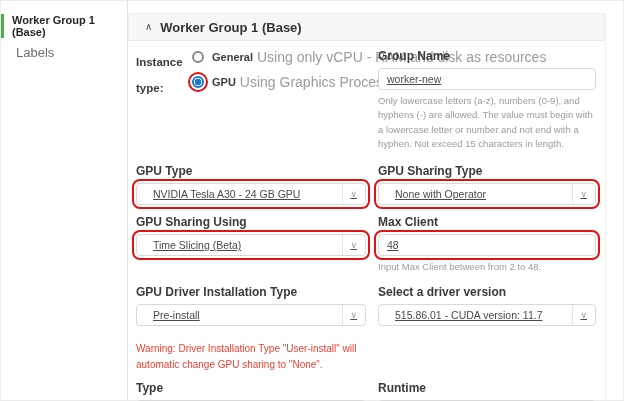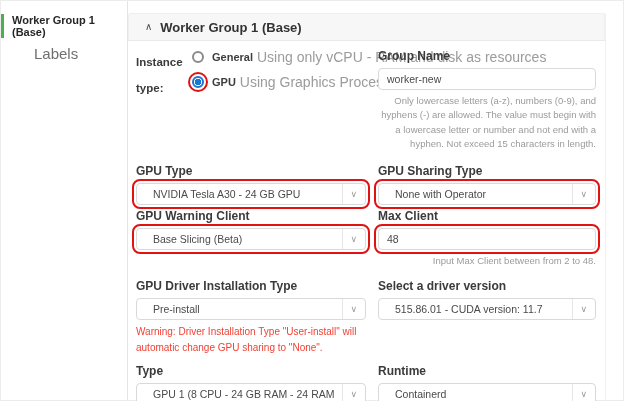--- a/index.html
+++ b/index.html
@@ -4,44 +4,44 @@
 <style>
   * { margin:0; padding:0; box-sizing:border-box; }
   html,body { background:#fff; }
   body { font-family:"Liberation Sans", sans-serif; width:624px; height:401px; overflow:hidden; }
   .page { width:624px; height:401px; border:1px solid #ececec; display:flex; background:#fff; }
 
   
   .sidebar { width:127px; flex-shrink:0; border-right:1px solid #e4e4e4; padding-top:13px; }
   .nav-item { font-size:11px; cursor:pointer; }
   .nav-item.active { border-left:3px solid #4caf50; padding-left:8px; font-weight:700; color:#262626; }
-  .nav-item.sub { padding-left:33px; margin-top:7px; color:#6f6f6f; font-size:15px; }
+  .nav-item.sub { padding-left:15px; margin-top:7px; color:#6f6f6f; font-size:13px; }
 
   
   .main { flex:1; margin:12px 17px 0 0; border-right:1px solid #f1f1f1; }
   .panel-header { background:#f7f7f7; border:1px solid #efefef; border-bottom:1px solid #e9e9e9;
     border-radius:3px 3px 0 0; height:28px; display:flex; align-items:center; padding-left:16px; cursor:pointer; }
   .collapse-icon { font-size:10px; color:#4a4a4a; margin-right:8px; line-height:1; }
   .panel-title { font-size:13px; font-weight:700; color:#333; }
 
   
   .form { padding:8px 9px 0 8px; display:grid; grid-template-columns:230px 1fr; column-gap:12px; }
   .f-label { display:block; font-size:12px; font-weight:700; color:#3b3b3b; margin-bottom:5px; }
   .control { height:22px; border:1px solid #d9d9d9; border-radius:4px; background:#fff;
-    display:flex; align-items:center; padding:0 8px; font-size:10.5px; color:#4a4a4a; }
+    display:flex; align-items:center; padding:0 8px; font-size:10.5px; color:#4a4a4a;text-decoration:underline; }
   .control.hl { outline:2px solid #e01212; outline-offset:2px; }
   .sel-value { flex:1; white-space:nowrap; overflow:hidden;padding-left:8px; }
   .sel-caret { border-left:1px solid #e6e6e6; padding-left:7px; margin-left:6px; font-size:9px;
     color:#9a9a9a; line-height:20px; cursor:pointer; }
   input.control { width:100%; outline-color:#e01212; }
-  .helper { font-size:9.5px; line-height:1.5; color:#9b9b9b; margin-top:4px;text-align:right; }
-  .warning { font-size:10px; line-height:1.55; color:#f04134; margin-top:4px; }
+  .helper { font-size:9.5px; line-height:1.5; color:#9b9b9b; margin-top:4px; }
+  .warning { font-size:10px; line-height:1.55; color:#f04134; margin-top:15px; }
 
   
-  .mb-a { margin-bottom:13px; } .mb-b { margin-bottom:4px; } .mb-c { margin-bottom:11px; }
+  .mb-a { margin-bottom:13px; } .mb-b { margin-bottom:10px; } .mb-c { margin-bottom:11px; }
   .mb-d { margin-bottom:9px; }  .mb-e { margin-bottom:8px; }
 
   
   .instance { display:flex; }
   .it-label { width:56px; flex-shrink:0; font-size:11.5px; font-weight:700; color:#3b3b3b; line-height:26px; }
   .radio-row { display:flex; align-items:center; margin-bottom:9px; cursor:pointer; }
   .radio { width:12px; height:12px; border:2px solid #8a8a8a; border-radius:50%; flex-shrink:0; background:#fff; }
   .radio.checked { border-color:#1976d2; background:radial-gradient(circle, #1976d2 0 3px, #fff 3.2px); }
   .radio.hl-box { outline:2px solid #e01212; outline-offset:2px; }
   .radio-name { font-size:11px; font-weight:700; color:#3d3d3d; margin-left:8px;text-align:right; }
@@ -99,23 +99,23 @@
       </div>
       <div class="mb-b">
         <label class="f-label">GPU Sharing Type</label>
         <div class="control hl">
           <span class="sel-value">None with Operator</span>
           <span class="sel-caret">∨</span>
         </div>
       </div>
 
       <div class="mb-c">
-        <label class="f-label">GPU Warning Client</label>
+        <label class="f-label">GPU Sharing Using</label>
         <div class="control hl">
-          <span class="sel-value">Base Slicing (Beta)</span>
+          <span class="sel-value">Time Slicing (Beta)</span>
           <span class="sel-caret">∨</span>
         </div>
       </div>
       <div class="mb-c">
         <label class="f-label">Max Client</label>
         <input class="control hl" value="48" style="">
         <div class="helper">Input Max Client between from 2 to 48.</div>
       </div>
 
       <div class="mb-d">

